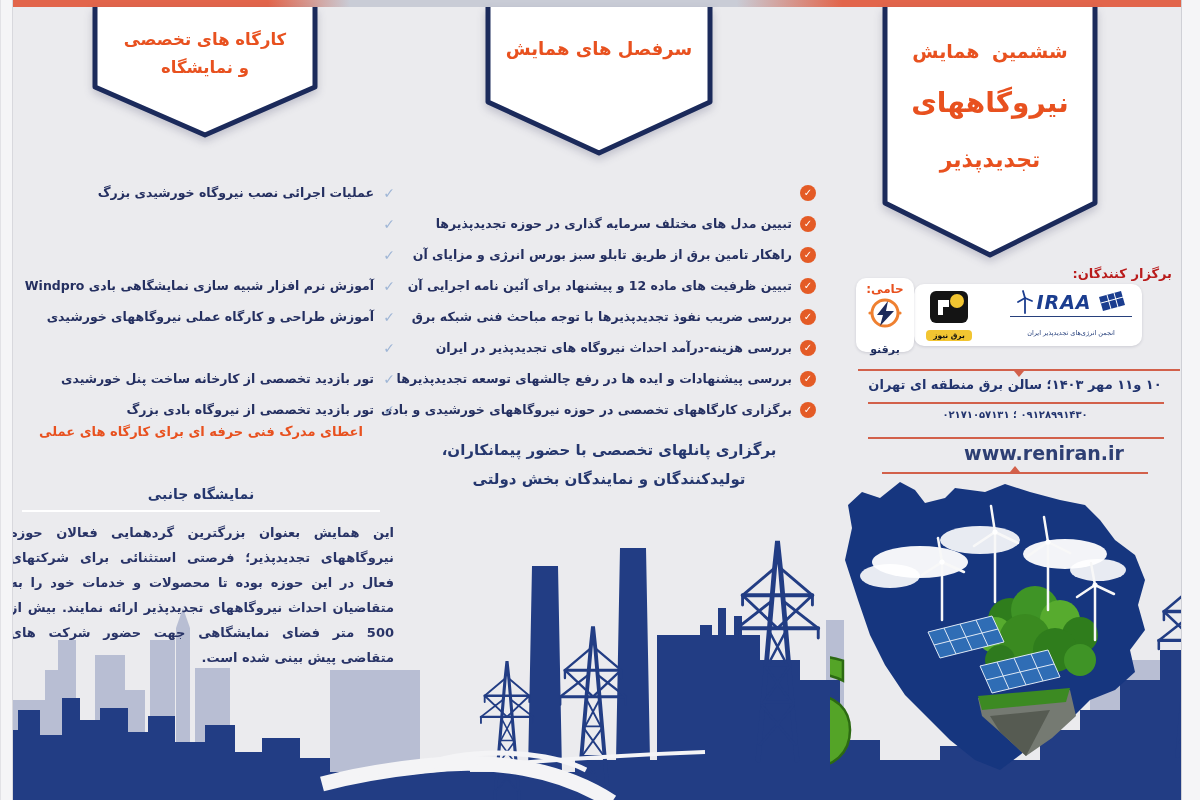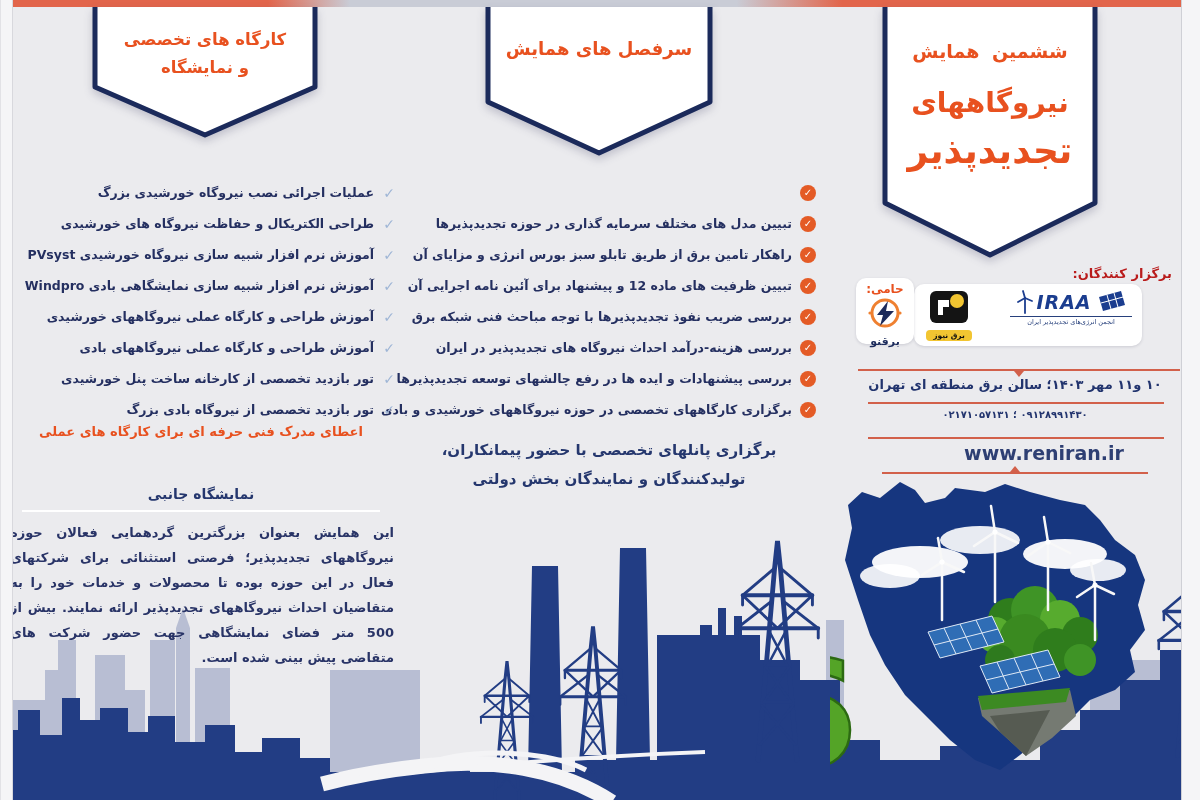--- a/index.html
+++ b/index.html
@@ -24,25 +24,25 @@
   .exh-head{position:absolute;text-align:center;color:#25376e;font-size:14px;font-weight:bold;z-index:6}
   .exh-rule{position:absolute;height:2px;background:#ffffff;z-index:6}
   .exh-body{position:absolute;color:#293467;font-size:13px;font-weight:bold;line-height:25px;
             text-align:justify;z-index:6}
   .org-label{position:absolute;color:#b91c1c;font-size:13px;font-weight:bold;z-index:8}
   .logo-box{position:absolute;background:#fff;border-radius:10px;z-index:8;
             box-shadow:0 1px 3px rgba(60,60,90,.18)}
   .irea{position:absolute;right:10px;top:6px;width:122px;direction:ltr;text-align:center}
   .irea-row{display:flex;align-items:center;justify-content:center;gap:3px}
   .irea-acr{font-size:19px;font-weight:bold;font-style:italic;color:#1b3d8f;letter-spacing:1px}
-  .irea-sub{font-size:6.5px;color:#27407c;margin-top:2px;border-top:1px solid #27407c;padding-top:1px}
+  .irea-sub{font-size:6.5px;color:#27407c;margin-top:2px;border-top:1px solid #27407c;padding-top:12px}
   .bnews{position:absolute;left:12px;top:6px;width:46px;text-align:center}
   .bnews-strip{margin-top:2px;background:#f2c531;border-radius:4px;color:#111;font-size:7.5px;font-weight:bold;line-height:11px}
   .sponsor-label{color:#e8511f;font-size:12px;font-weight:bold;text-align:center;margin-top:4px}
-  .sponsor-name{color:#1b2a5b;font-size:11px;font-weight:bold;text-align:center;margin-top:5px}
+  .sponsor-name{color:#1b2a5b;font-size:11px;font-weight:bold;text-align:center;margin-top:13px}
   .sep{position:absolute;height:2px;background:#d2604a;z-index:8}
   .tri{position:absolute;width:0;height:0;z-index:8}
   .tri.down{border-left:5px solid transparent;border-right:5px solid transparent;border-top:6px solid #d2604a}
   .tri.up{border-left:5px solid transparent;border-right:5px solid transparent;border-bottom:6px solid #d2604a}
   .evt{position:absolute;text-align:center;color:#22346e;font-weight:bold;z-index:8}
   .scene{position:absolute;left:0;top:480px;z-index:2}
   .mapart{position:absolute;left:830px;top:470px;z-index:3}
 </style>
 </head>
 <body>
@@ -148,21 +148,21 @@
     </g>
     <text x="28" y="296" font-family="DejaVu Sans, sans-serif" font-size="148" font-weight="bold" fill="#54a427" stroke="#2c6a12" stroke-width="2.5">6</text>
   </svg>
 
   <div class="banner" style="left:882px">
     <svg width="216" height="252" viewBox="0 0 216 252">
       <path d="M3,-6 L3,196 L108,248 L213,196 L213,-6" fill="#ffffff" stroke="#1b2a5b" stroke-width="5" stroke-linejoin="round"></path>
     </svg>
     <div class="bt" style="top:34px;font-size:19px;font-weight:600;word-spacing:6px">ششمین همایش</div>
     <div class="bt" style="top:80px;font-size:28px">نیروگاههای</div>
-    <div class="bt" style="top:123px;font-size:36px">تجدیدپذیر</div>
+    <div class="bt" style="top:140px;font-size:22px">تجدیدپذیر</div>
   </div>
 
   <div class="banner" style="left:485px">
     <svg width="228" height="150" viewBox="0 0 228 150">
       <path d="M3,-6 L3,95 L114,146 L225,95 L225,-6" fill="#ffffff" stroke="#1b2a5b" stroke-width="5" stroke-linejoin="round"></path>
     </svg>
     <div class="bt" style="top:32px;font-size:18px">سرفصل های همایش</div>
   </div>
 
   <div class="banner" style="left:92px">
@@ -212,37 +212,34 @@
     <div>تولیدکنندگان و نمایندگان بخش دولتی</div>
   </div>
 
   <div class="list" style="left:6px;top:177px;width:390px">
     <div class="li">
         <span class="chk-b">✓</span>
         <span class="li-text">عملیات اجرائی نصب نیروگاه خورشیدی بزرگ</span>
       </div>
     <div class="li">
         <span class="chk-b">✓</span>
-        <span class="li-text">طراحی الکتریکال و حفاظت نیروگاه های خورشیدی</span>
-      </div>
-    <div class="li">
-        <span class="chk-b">✓</span>
-        <span class="li-text">آموزش نرم افزار شبیه سازی نیروگاه خورشیدی PVsyst</span>
+      </div>
+    <div class="li">
+        <span class="chk-b">✓</span>
       </div>
     <div class="li">
         <span class="chk-b">✓</span>
         <span class="li-text">آموزش نرم افزار شبیه سازی نمایشگاهی بادی Windpro</span>
       </div>
     <div class="li">
         <span class="chk-b">✓</span>
         <span class="li-text">آموزش طراحی و کارگاه عملی نیروگاههای خورشیدی</span>
       </div>
     <div class="li">
         <span class="chk-b">✓</span>
-        <span class="li-text">آموزش طراحی و کارگاه عملی نیروگاههای بادی</span>
       </div>
     <div class="li">
         <span class="chk-b">✓</span>
         <span class="li-text">تور بازدید تخصصی از کارخانه ساخت پنل خورشیدی</span>
       </div>
     <div class="li">
         <span class="chk-b">✓</span>
         <span class="li-text">تور بازدید تخصصی از نیروگاه بادی بزرگ</span>
       </div>
   </div>
@@ -279,21 +276,21 @@
     <div class="bnews">
       <svg width="40" height="34" viewBox="0 0 40 34">
         <rect x="1" y="1" width="38" height="32" rx="6" fill="#141414"></rect>
         <circle cx="28" cy="11" r="7" fill="#f2c531"></circle>
         <path d="M9,25 L9,10 L20,10 L20,17 L14,17 L14,25 Z" fill="#ffffff"></path>
       </svg>
       <div class="bnews-strip">برق نیوز</div>
     </div>
   </div>
 
-  <div class="logo-box" style="left:856px;top:278px;width:58px;height:66px">
+  <div class="logo-box" style="left:856px;top:278px;width:58px;height:74px">
     <div class="sponsor-label">حامی:</div>
     <svg width="36" height="34" viewBox="0 0 36 34" style="display:block;margin:0 auto">
       <circle cx="18" cy="17" r="13" fill="#ffffff" stroke="#ef8030" stroke-width="3"></circle>
       <polygon points="21,5 10,19 16,19 13,30 27,15 19,15" fill="#1b2a5b"></polygon>
       <circle cx="3" cy="17" r="1.6" fill="#ef8030"></circle>
         <circle cx="33" cy="17" r="1.6" fill="#ef8030"></circle>
     </svg>
     <div class="sponsor-name">برقنو</div>
   </div>
 

